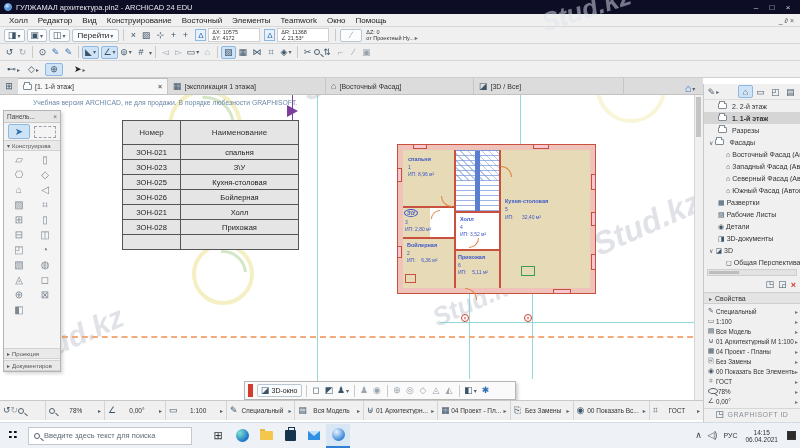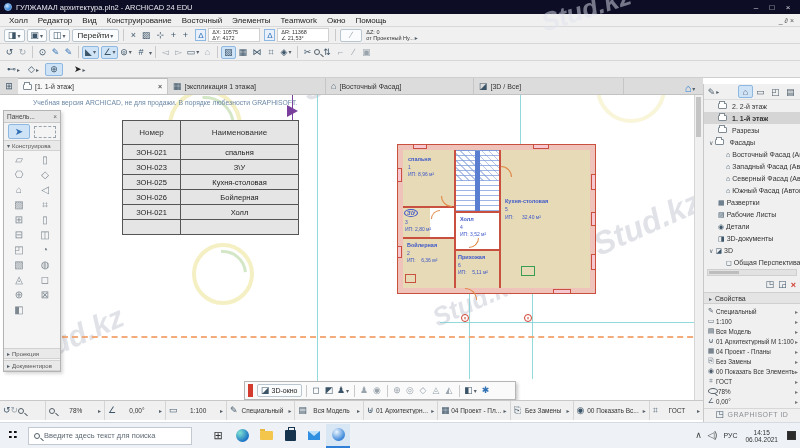--- a/index.html
+++ b/index.html
@@ -361,20 +361,24 @@
             </div>
           <div class="zrow">
               <div class="zc" style="width:58px;height:15px">ЗОН-026</div>
               <div class="zc" style="width:118px;height:15px">Бойлерная</div>
             </div>
           <div class="zrow">
               <div class="zc" style="width:58px;height:15px">ЗОН-021</div>
               <div class="zc" style="width:118px;height:15px">Холл</div>
             </div>
           <div class="zrow">
+              <div class="zc" style="width:58px;height:15px">ЗОН-028</div>
+              <div class="zc" style="width:118px;height:15px">Прихожая</div>
+            </div>
+          <div class="zrow">
               <div class="zc" style="width:58px;height:15px"></div>
               <div class="zc" style="width:118px;height:15px"></div>
             </div>
         </div>
         <div class="gapcol"></div>
       </div>
     </div>
 
     <div class="abs plan">
 

